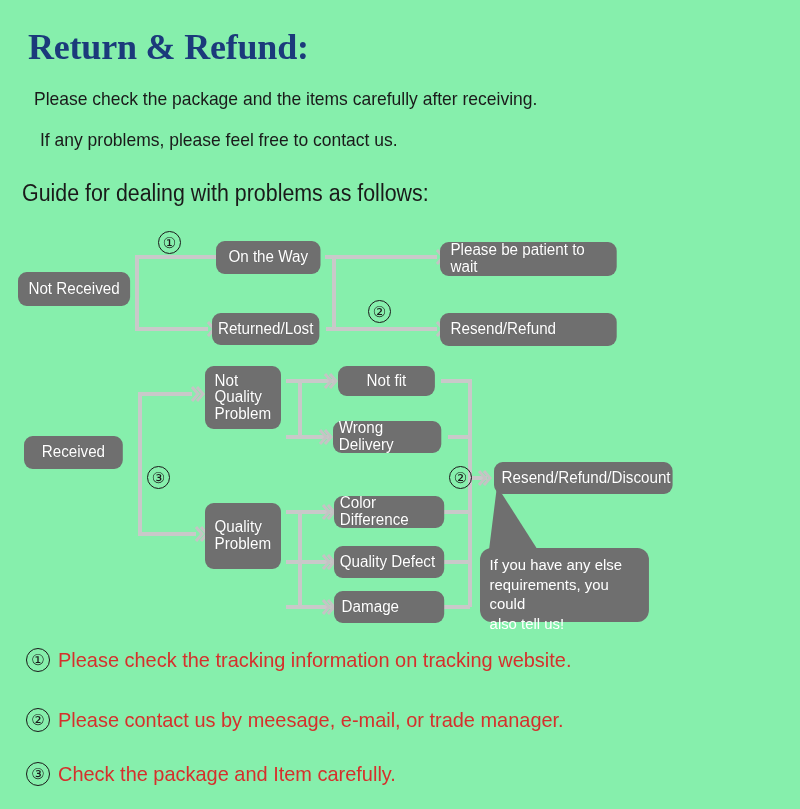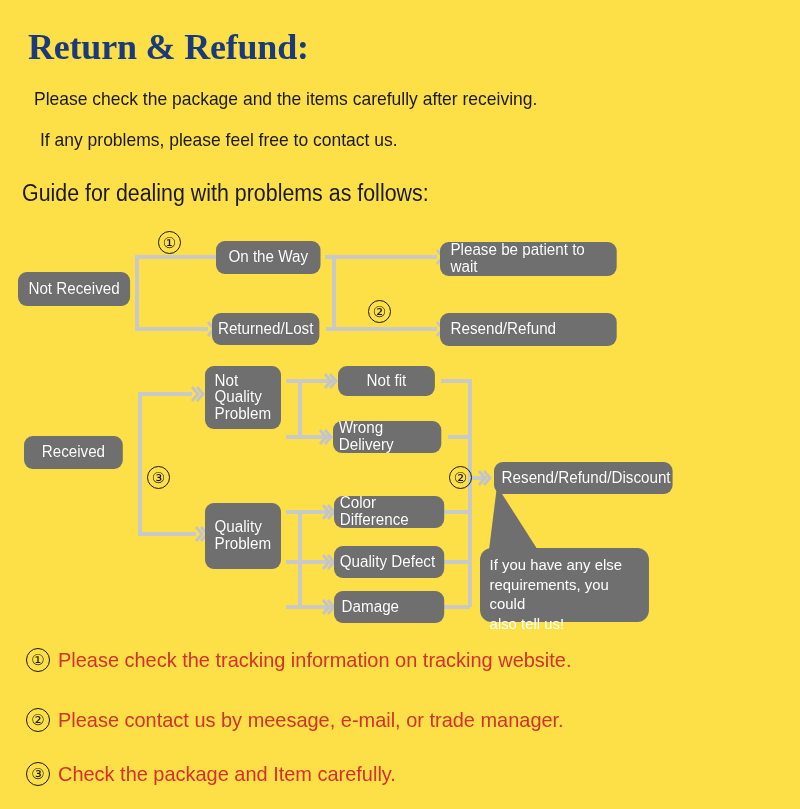--- a/index.html
+++ b/index.html
@@ -3,21 +3,21 @@
 <meta charset="utf-8">
 <style>
   html,body{margin:0;padding:0;}
   body{
     width:800px;height:809px;
     background:#fdfdfd;
     font-family:"Liberation Sans", sans-serif;
     overflow:hidden;
     position:relative;
   }
-  #page{position:relative;width:800px;height:809px;background:#fde047;}
+  #page{position:relative;width:800px;height:809px;background:#86efac;}
 
   
   .title{
     position:absolute;left:28px;top:26px;
     font-family:"Liberation Serif", serif;
     font-weight:bold;font-size:36px;
     color:#1b3a7b;letter-spacing:-0.2px;
     white-space:nowrap;
   }
   .intro{

